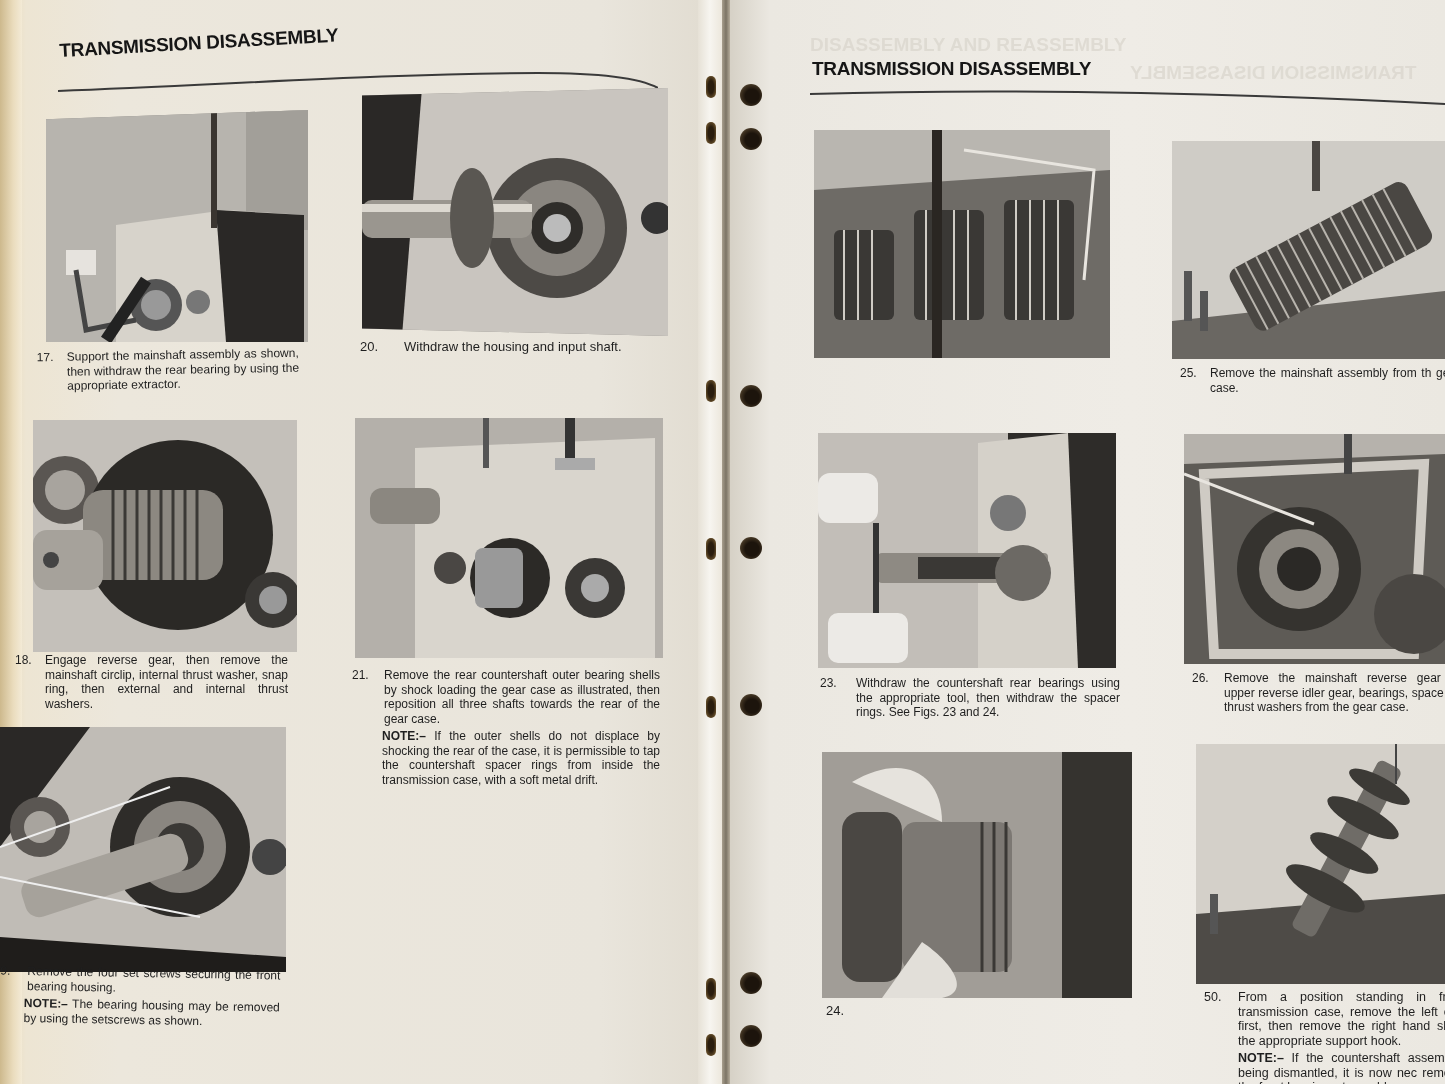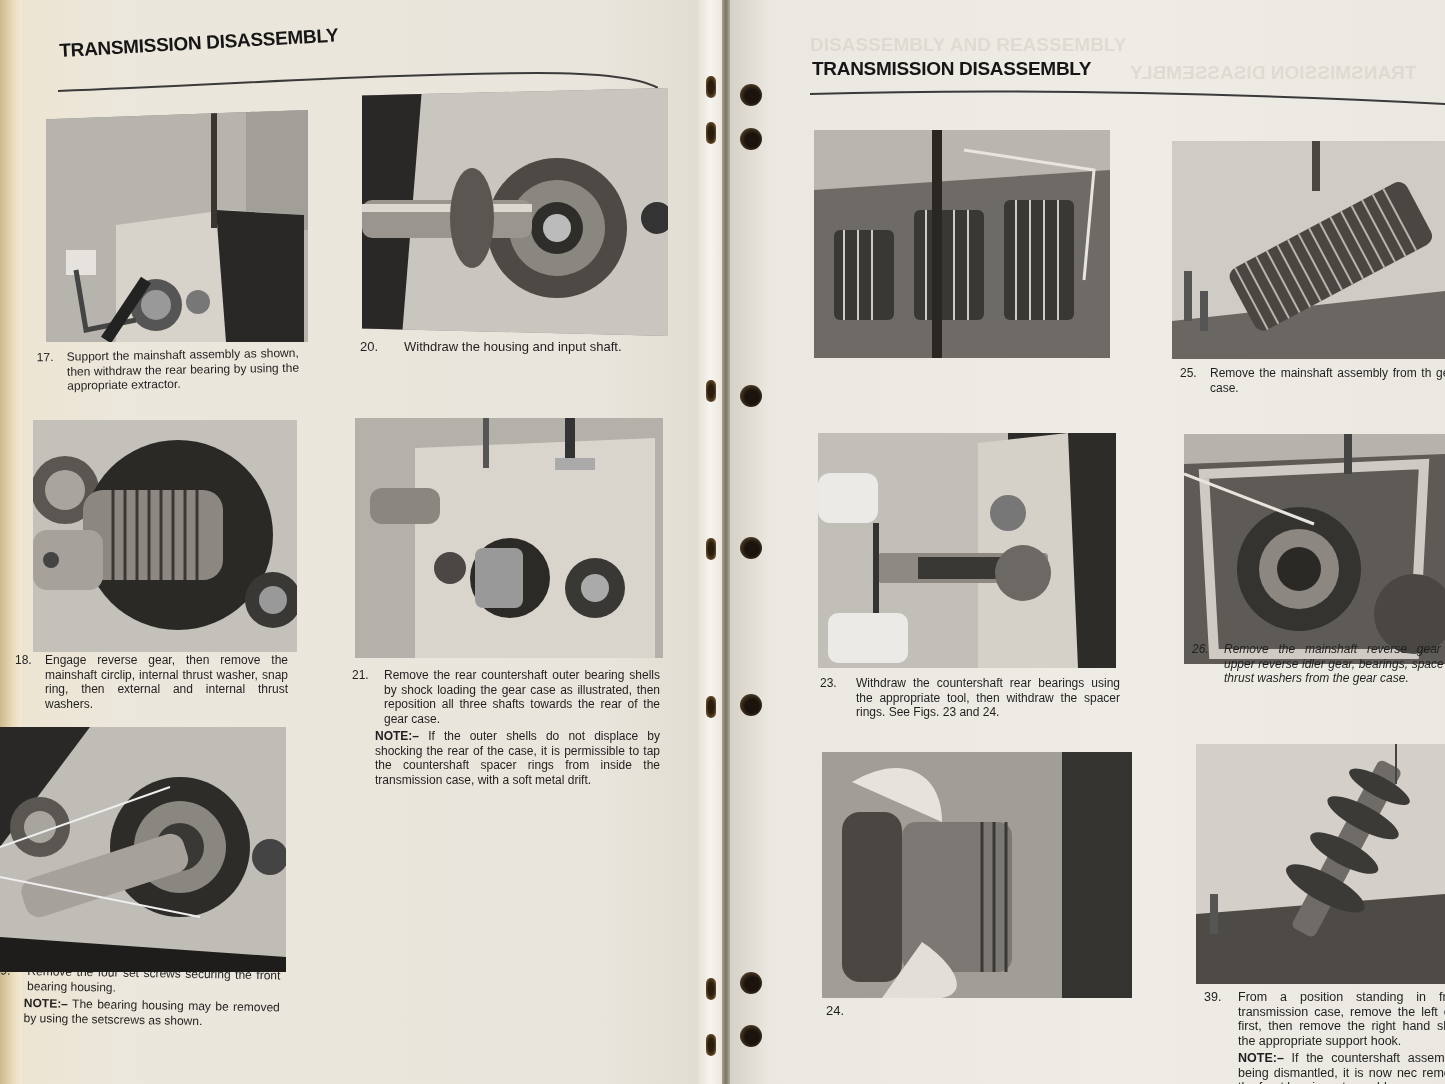--- a/index.html
+++ b/index.html
@@ -112,21 +112,21 @@
       <circle cx="155" cy="160" r="40" fill="#2c2a27"></circle>
       <rect x="120" y="130" width="48" height="60" rx="8" fill="#999"></rect>
       <circle cx="240" cy="170" r="30" fill="#3a3835"></circle>
       <circle cx="240" cy="170" r="14" fill="#aaa"></circle>
       <rect x="200" y="40" width="40" height="12" fill="#aaa"></rect>
     </svg>
   </div>
   <div class="cap" style="left:352px;top:668px;width:308px;">
     <span class="num">21.</span>
     <span class="txt" style="margin-left:32px;">Remove the rear countershaft outer bearing shells by shock loading the gear case as illustrated, then reposition all three shafts towards the rear of the gear case.</span>
-    <span class="note" style="margin-left:23px;"><b>NOTE:–</b> <span>If the outer shells do not displace by shocking the rear of the case, it is permissible to tap the countershaft spacer rings from inside the transmission case, with a soft metal drift.</span></span>
+    <span class="note" style="margin-left:30px;"><b>NOTE:–</b> <span>If the outer shells do not displace by shocking the rear of the case, it is permissible to tap the countershaft spacer rings from inside the transmission case, with a soft metal drift.</span></span>
   </div>
 
   <div class="photo" style="left:0px;top:727px;width:286px;height:245px;">
     <svg viewBox="0 0 286 245" preserveAspectRatio="none">
       <rect width="286" height="245" fill="#c0bcb6"></rect>
       <path d="M0 0 L90 0 L0 120 Z" fill="#2a2826"></path>
       <circle cx="40" cy="100" r="30" fill="#5a5652"></circle>
       <circle cx="40" cy="100" r="16" fill="#a8a49e"></circle>
       <circle cx="180" cy="120" r="70" fill="#2e2c29"></circle>
       <circle cx="180" cy="120" r="46" fill="#8a8680"></circle>
@@ -258,21 +258,21 @@
       <path d="M0 30 L261 20 L261 230 L0 230 Z" fill="#5e5b56"></path>
       <path d="M20 40 L240 30 L230 220 L30 220 Z" fill="none" stroke="#cfcbc4" stroke-width="10"></path>
       <circle cx="115" cy="135" r="62" fill="#35332f"></circle>
       <circle cx="115" cy="135" r="40" fill="#8c8881"></circle>
       <circle cx="115" cy="135" r="22" fill="#2b2926"></circle>
       <circle cx="230" cy="180" r="40" fill="#4a4743"></circle>
       <rect x="160" y="0" width="8" height="40" fill="#444"></rect>
       <line x1="0" y1="40" x2="130" y2="90" stroke="#e8e5df" stroke-width="3"></line>
     </svg>
   </div>
-  <div class="cap" style="left:462px;top:642px;width:253px;white-space:nowrap;overflow:hidden;font-style:italic;">
+  <div class="cap" style="left:462px;top:671px;width:253px;white-space:nowrap;overflow:hidden;">
     <span class="num">26.</span>
     <span class="txt" style="margin-left:32px;white-space:normal;width:240px;">Remove the mainshaft reverse gear an upper reverse idler gear, bearings, space the thrust washers from the gear case.</span>
   </div>
 
   <div class="photo" style="left:92px;top:752px;width:310px;height:246px;">
     <svg viewBox="0 0 310 246" preserveAspectRatio="none">
       <rect width="310" height="246" fill="#a19d97"></rect>
       <path d="M240 0 L310 0 L310 246 L240 246 Z" fill="#35332f"></path>
       <rect x="20" y="60" width="60" height="170" rx="18" fill="#4a4743"></rect>
       <rect x="80" y="70" width="110" height="150" rx="14" fill="#7c7873"></rect>
@@ -298,17 +298,17 @@
         <ellipse cx="110" cy="108" rx="14" ry="44" fill="#3c3a36"></ellipse>
         <ellipse cx="150" cy="108" rx="12" ry="38" fill="#3c3a36"></ellipse>
         <ellipse cx="190" cy="108" rx="12" ry="40" fill="#3c3a36"></ellipse>
         <ellipse cx="225" cy="108" rx="10" ry="34" fill="#3c3a36"></ellipse>
       </g>
       <line x1="200" y1="0" x2="200" y2="40" stroke="#444" stroke-width="2"></line>
       <rect x="14" y="150" width="8" height="40" fill="#555"></rect>
     </svg>
   </div>
   <div class="cap" style="left:474px;top:990px;width:241px;white-space:nowrap;overflow:hidden;font-size:12.5px;line-height:14.5px;">
-    <span class="num">39.</span>
+    <span class="num">50.</span>
     <span class="txt" style="margin-left:34px;white-space:normal;width:226px;">From a position standing in front transmission case, remove the left cou first, then remove the right hand shaft the appropriate support hook.</span>
     <span class="note" style="margin-left:34px;white-space:normal;width:226px;"><b>NOTE:–</b> <span>If the countershaft assemblie being dismantled, it is now nec remove the front bearings, to enable</span></span>
   </div>
 </div>
 
 </body></html>

